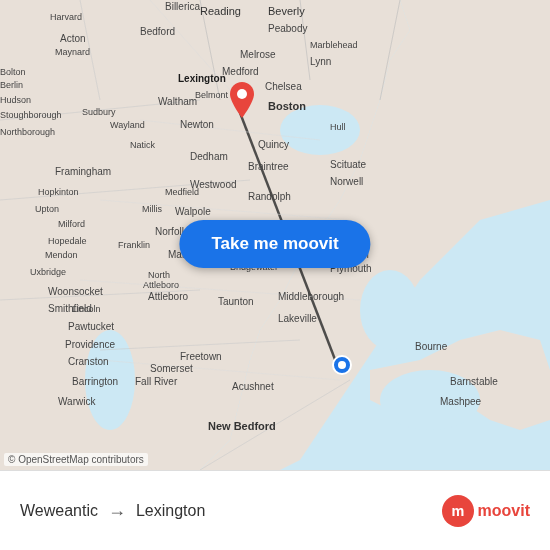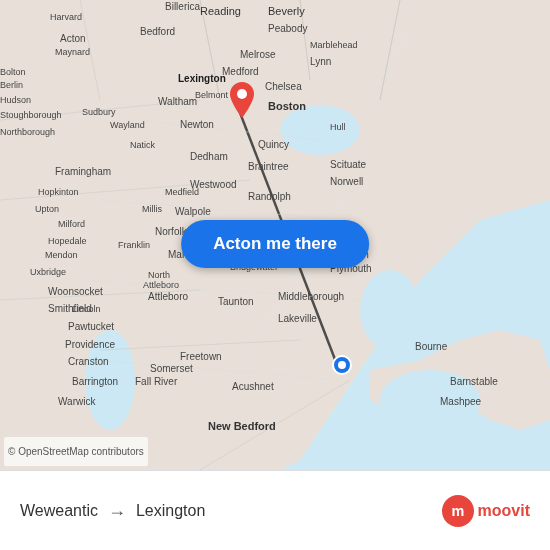--- a/index.html
+++ b/index.html
@@ -50,21 +50,21 @@
       z-index: 10;
     }
 
     .attribution {
       position: absolute;
       bottom: 4px;
       left: 4px;
       font-size: 10px;
       color: #555;
       background: rgba(255,255,255,0.7);
-      padding: 9px 4px;
+      padding: 1px 4px;
       border-radius: 2px;
       z-index: 10;
     }
 
     #bottom-bar {
       width: 550px;
       height: 80px;
       background: white;
       display: flex;
       align-items: center;
@@ -300,21 +300,21 @@
 
   
   <div class="map-marker-blue">
     <svg width="20" height="20" viewBox="0 0 20 20" xmlns="http://www.w3.org/2000/svg">
       <circle cx="10" cy="10" r="9" fill="#1a73e8" stroke="white" stroke-width="2"></circle>
       <circle cx="10" cy="10" r="4" fill="white"></circle>
     </svg>
   </div>
 
   
-  <button class="take-me-btn">Acton me there</button>
+  <button class="take-me-btn">Take me moovit</button>
 
   
   <div class="attribution">© OpenStreetMap contributors</div>
 </div>
 
 <div id="bottom-bar">
   <div class="route-info">
     <span>Weweantic</span>
     <span class="route-arrow">→</span>
     <span>Lexington</span>

